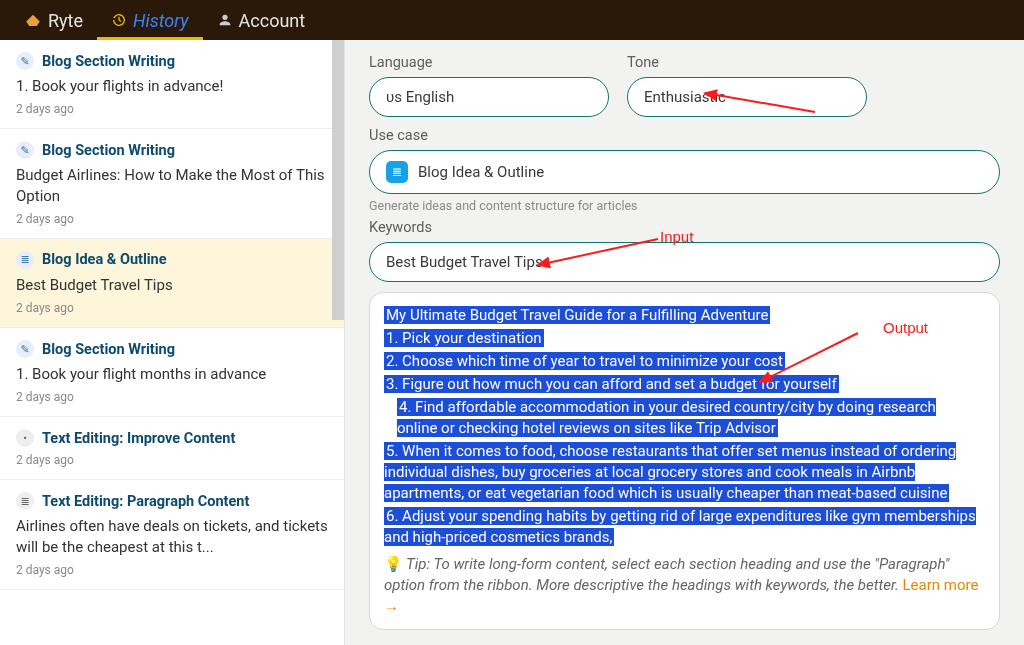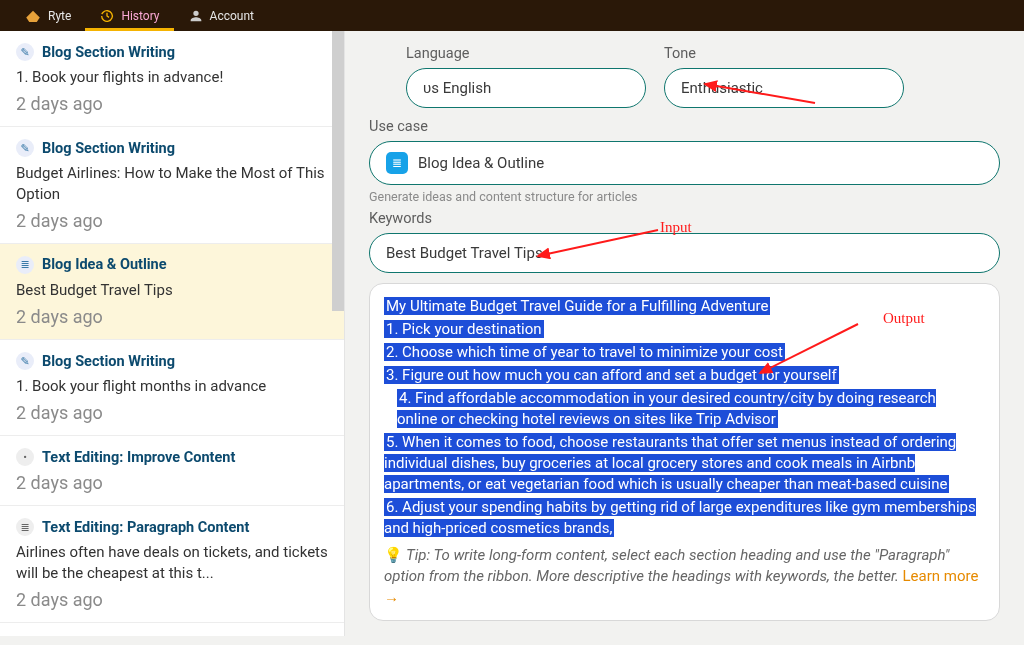--- a/index.html
+++ b/index.html
@@ -1,60 +1,60 @@
 <!DOCTYPE html>
 <html><head>
 <meta charset="utf-8">
 <style>
   * { box-sizing: border-box; margin: 0; padding: 0; }
   body { font-family: -apple-system, "Segoe UI", Roboto, Arial, sans-serif; background:#f2f2f0; width:1024px; height:645px; overflow:hidden; color:#1f2937; }
 
   
-  .topnav { background:#2a1808; height:31px; display:flex; align-items:stretch; padding:0 10px; color:#e5e5e5; font-size:12px; }
+  .topnav { background:#2a1808; height:40px; display:flex; align-items:stretch; padding:0 10px; color:#e5e5e5; font-size:18px; }
   .nav-item { display:flex; align-items:center; gap:6px; padding:0 14px; cursor:pointer; position:relative; }
-  .nav-item.active { color:#f9a8d4; }
+  .nav-item.active { color:#3b82f6;font-style:italic; }
   .nav-item.active::after { content:""; position:absolute; left:0; right:0; bottom:0; height:3px; background:#f5b301; }
   .nav-icon svg { display:block; }
 
   .shell { display:flex; height:calc(645px - 40px); }
 
   
   .sidebar { width:345px; background:#ffffff; border-right:1px solid #e4e4e4; overflow:hidden; position:relative; }
   .sidebar-scroll { overflow-y:hidden; height:100%; }
   .sidebar-scrollbar { position:absolute; right:0; top:0; width:12px; height:280px; background:#cfcfcf; border-radius:0; }
   .hist-item { padding:12px 16px; border-bottom:1px solid #ededed; }
   .hist-item.selected { background:#fdf6da; }
   .hist-head { display:flex; align-items:center; gap:8px; margin-bottom:6px; }
   .chip { width:18px; height:18px; border-radius:50%; background:#e9edf9; color:#3a7aa8; font-size:11px; display:flex; align-items:center; justify-content:center; flex:0 0 auto; }
   .chip.grey { background:#eee; color:#666; }
   .hist-title { font-weight:700; color:#0c4a6e; font-size:14.5px; }
   .hist-preview { color:#333; font-size:15px; line-height:1.35; margin-bottom:6px; }
-  .hist-time { color:#8a8a8a; font-size:18px; }
+  .hist-time { color:#8a8a8a; font-size:12px; }
 
   
   .main { flex:1; padding:14px 24px 0 24px; overflow:hidden; }
-  .row { display:flex; gap:18px; margin-bottom:10px;margin-left:37px; }
+  .row { display:flex; gap:18px; margin-bottom:10px; }
   .field { flex:1; }
   .label { color:#5e5e5e; font-size:14.5px; margin-bottom:6px; }
   .pill { border:1px solid #0f766e; border-radius:24px; background:#fff; padding:10px 16px; font-size:15px; color:#3a3a3a; position:relative; }
   .pill-wide { width:100%; }
   .usecase-inner { display:flex; align-items:center; gap:10px; }
   .uc-icon { width:22px; height:22px; border-radius:5px; background:#17a2e8; color:#fff; display:flex; align-items:center; justify-content:center; font-size:12px; flex:0 0 auto; }
   .help { color:#8a8a8a; font-size:12.5px; margin-top:4px; }
 
   .variants { border:1px solid #d8d8d8; border-radius:14px; background:#fff; padding:12px 14px; margin-top:6px; font-size:15px; line-height:1.4; color:#333; }
   .hl { background:#1d4ed8; color:#fff; padding:0 2px; }
   .blk { display:inline; }
   .tip { color:#666; font-style:italic; margin-top:6px; }
   .tip .bulb { font-style:normal; }
   .tip a { color:#e68a00; text-decoration:none; font-style:normal; }
 
   
   .anno { position:absolute; color:#ff1a1a; font-size:15px; font-family:Arial,sans-serif; pointer-events:none; }
-  .anno-label { white-space:nowrap;font-family:Liberation Serif, serif; }
+  .anno-label { white-space:nowrap; }
   svg.arrow { position:absolute; overflow:visible; pointer-events:none; }
 </style>
 </head>
 <body>
 
 <div class="topnav">
   <div class="nav-item">
     <span class="nav-icon">
       <svg width="18" height="18" viewBox="0 0 24 24">
           <path fill="#e6a13a" d="M3 14l9-9 9 9-4 6H7z"></path>

